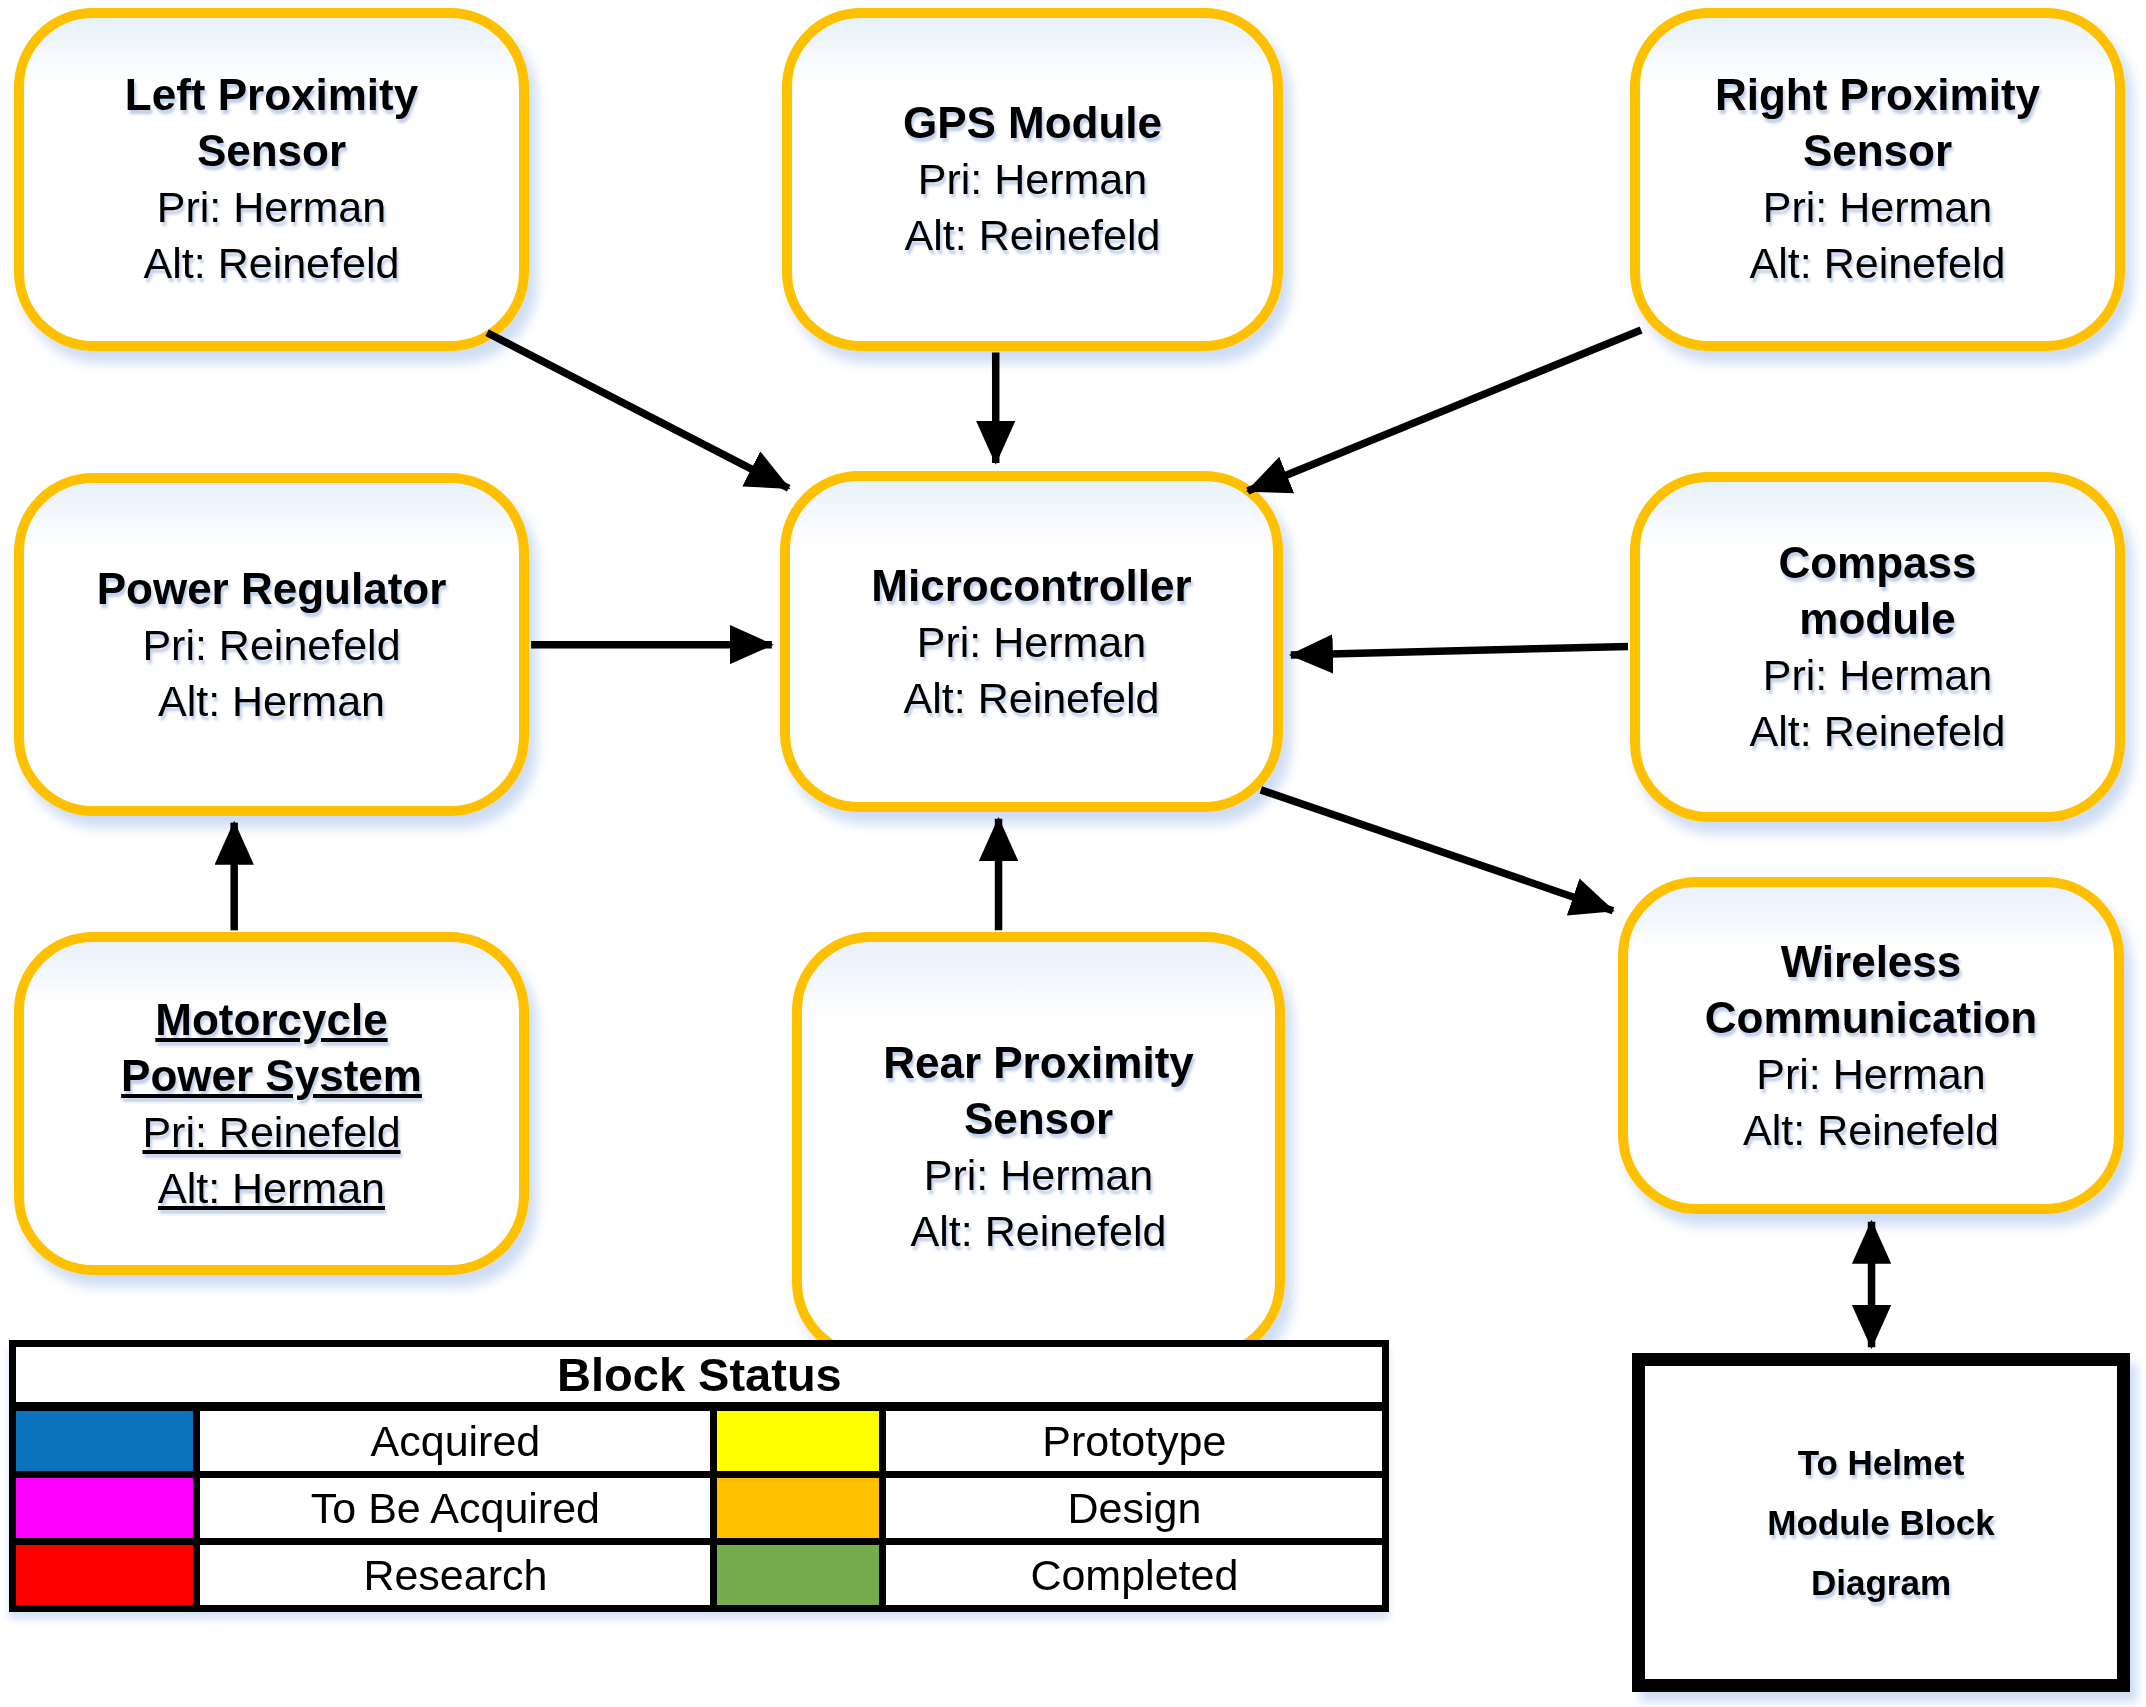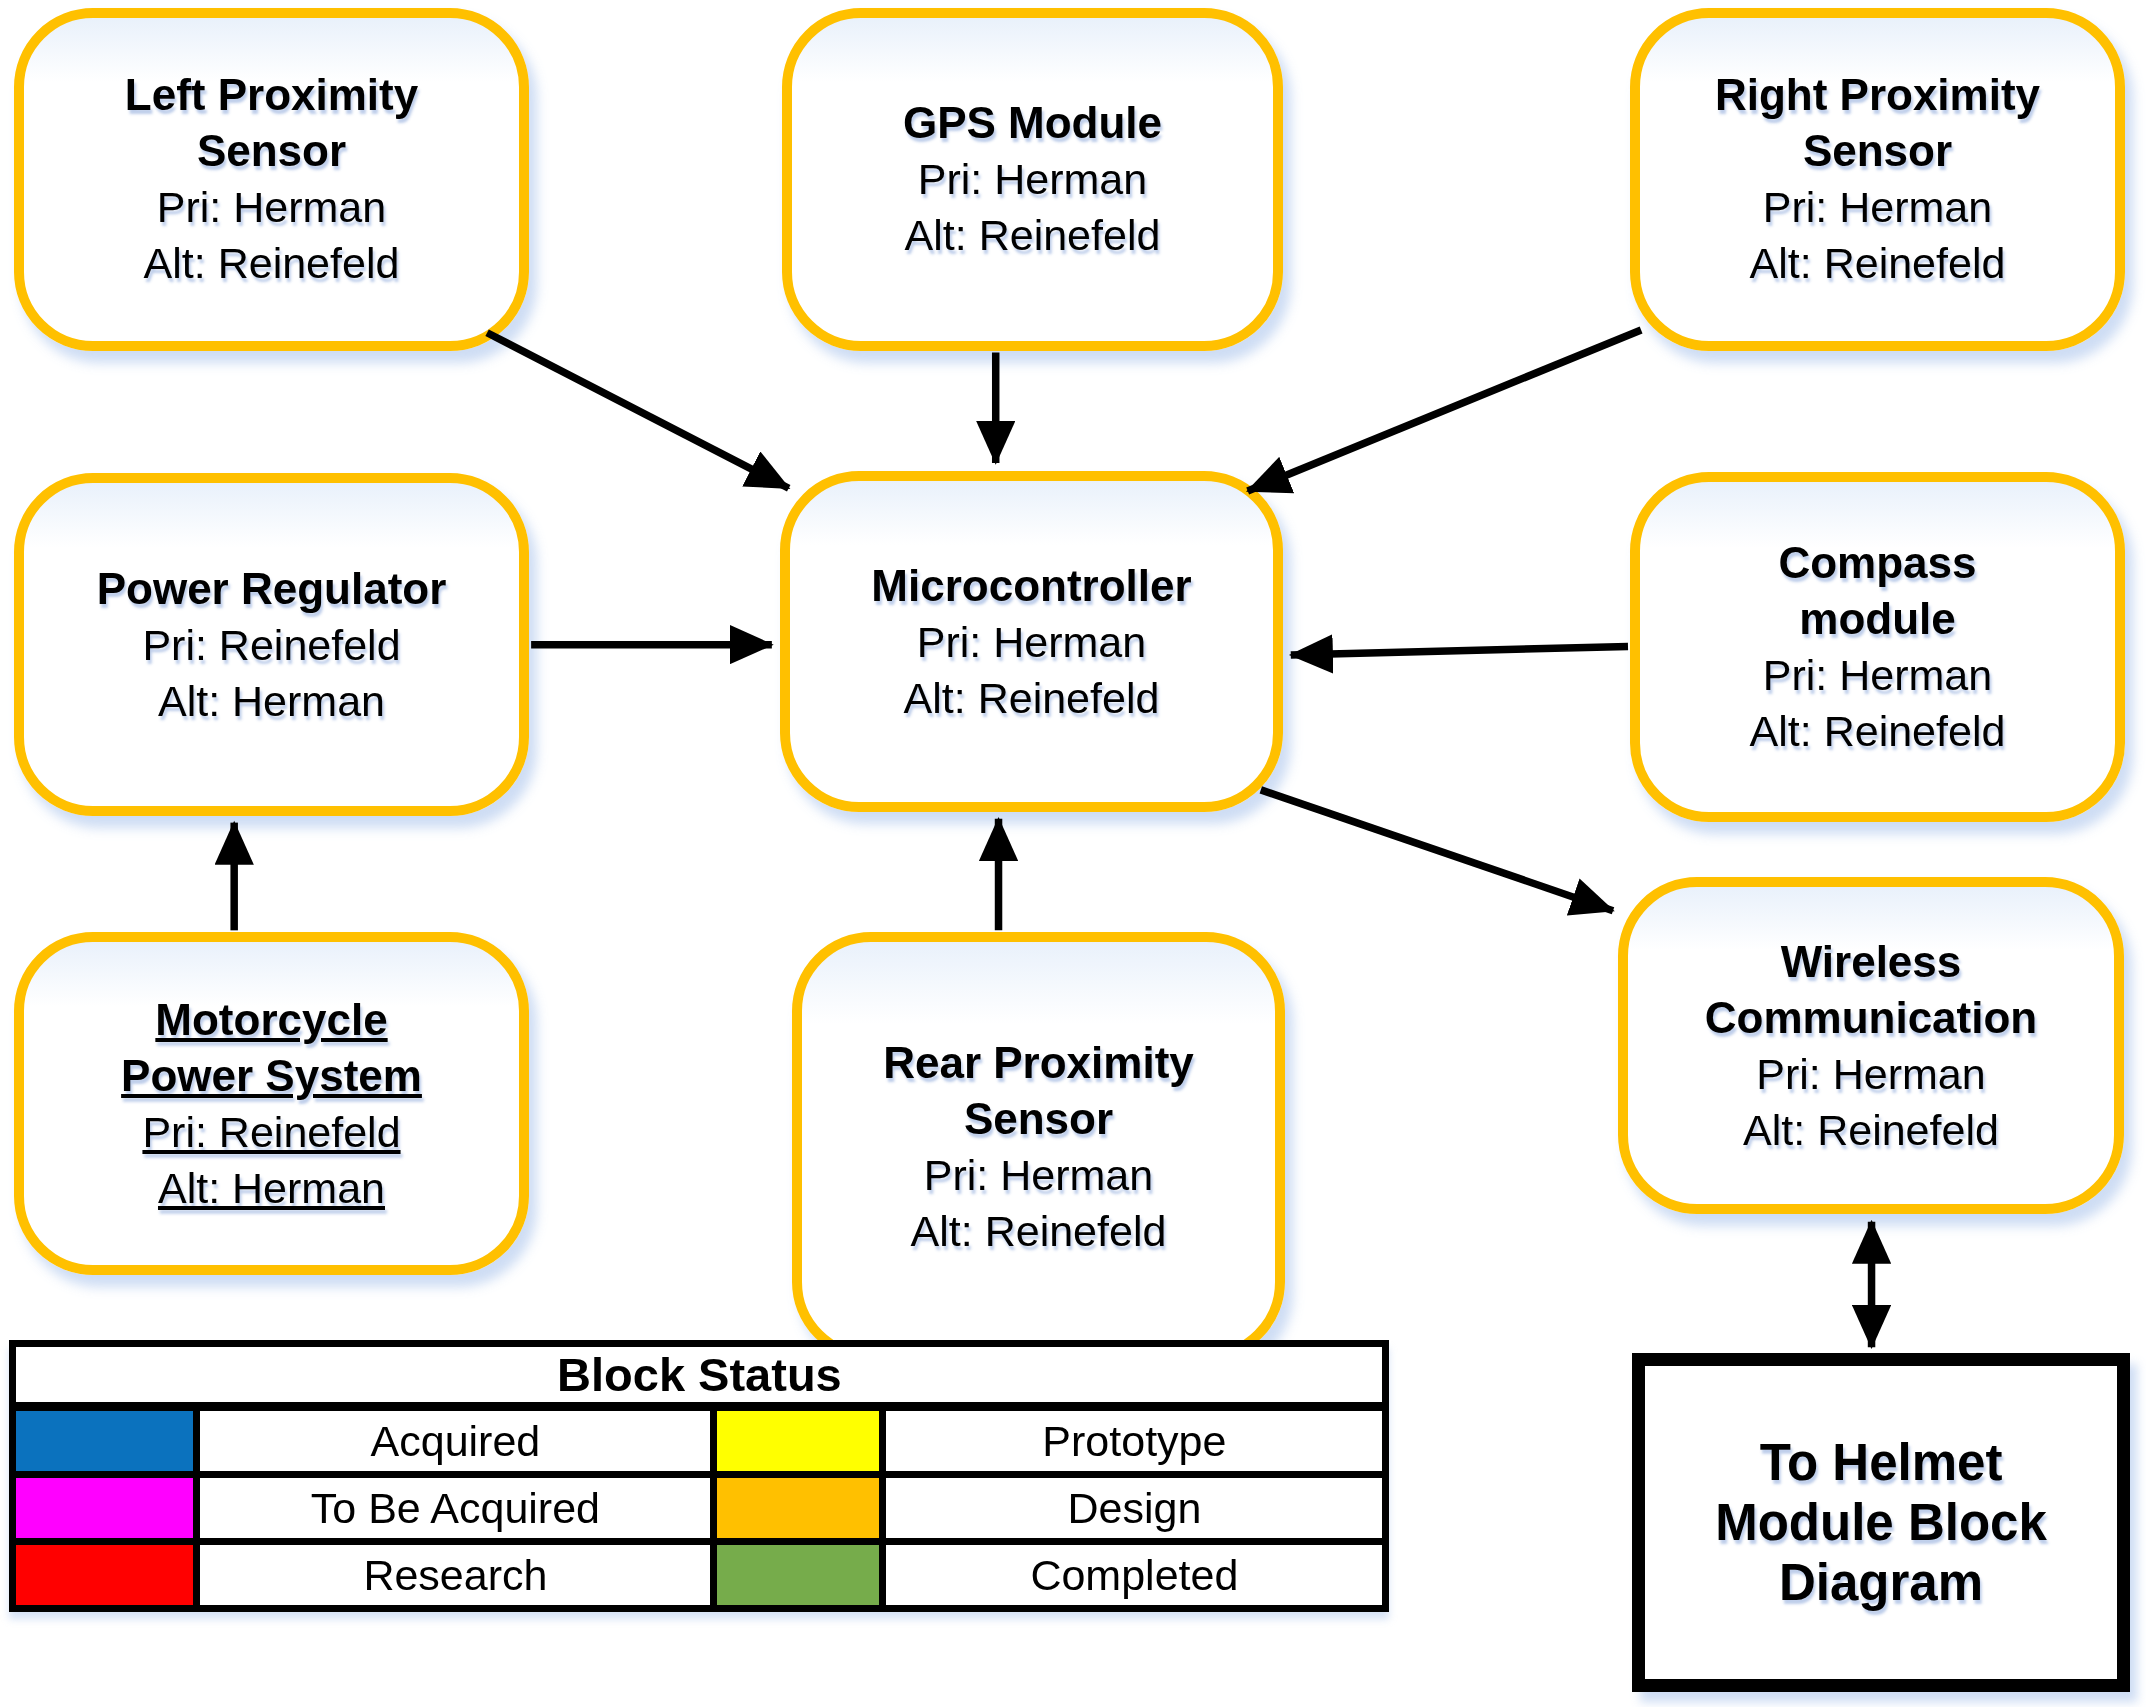--- a/index.html
+++ b/index.html
@@ -28,21 +28,21 @@
   .pos-compass  {left:1630px;top:472px; width:495px;height:350px;}
   .pos-mps      {left:14px;  top:932px; width:515px;height:343px;text-decoration:underline;}
   .pos-rearprox {left:792px; top:932px; width:493px;height:429px;}
   .pos-wireless {left:1618px;top:877px; width:506px;height:337px;}
   
   .helmet{
     position:absolute;left:1632px;top:1353px;width:498px;height:339px;box-sizing:border-box;
     border:13px solid #000;background:#ffffff;
     box-shadow:7.5px 11.2px 9.4px rgba(198,215,242,0.85);
     display:flex;flex-direction:column;align-items:center;justify-content:center;
-    text-align:center;font-weight:bold;font-size:51px;line-height:60px;
+    text-align:center;font-weight:bold;font-size:35px;line-height:60px;
   }
   .helmet span{display:block;text-shadow:1.9px 3.7px 2.8px rgba(182,200,232,0.9);}
   
   .legend{
     position:absolute;left:9.4px;top:1340px;width:1380px;
     border-collapse:collapse;table-layout:fixed;background:#fff;
     box-shadow:0 7.5px 7.5px rgba(198,215,242,0.7);
   }
   .legend td{border:7.5px solid #000;padding:0;text-align:center;vertical-align:middle;
     font-size:43px;}

